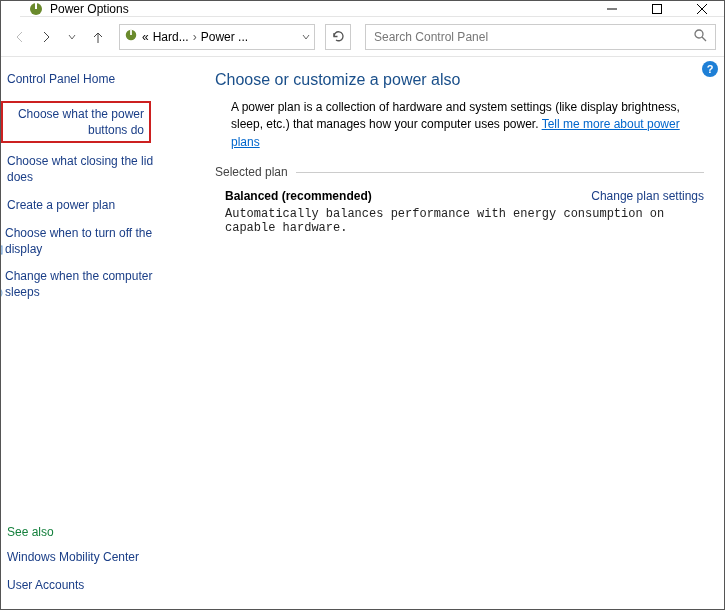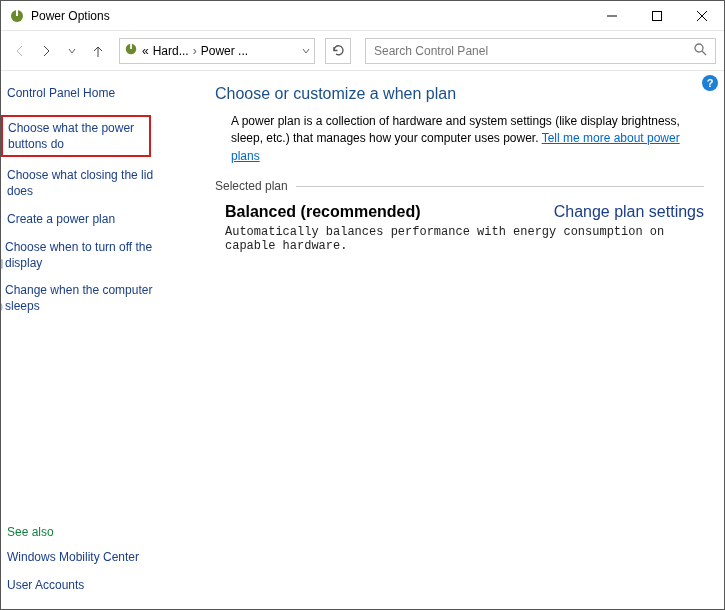--- a/index.html
+++ b/index.html
@@ -9,25 +9,26 @@
       color: #000;
       background: #fff;
       width: 725px;
       height: 610px;
       border: 1px solid #555;
       display: flex;
       flex-direction: column;
       overflow: hidden;
     }
     .titlebar {
-      height: 30px;
+      height: 16px;
       display: flex;
       align-items: center;
       padding: 0 0 0 8px;
       border-bottom: 1px solid #e5e5e5;
+      margin-left: 19px;
     }
     .title-icon { width: 16px; height: 16px; margin-right: 6px; }
     .title-text { flex: 1; font-size: 12px; }
     .win-controls { display: flex; height: 100%; }
     .win-btn { width: 45px; display: flex; align-items: center; justify-content: center; cursor: default; }
     .win-btn svg { stroke: #000; stroke-width: 1; fill: none; }
     .toolbar {
       height: 40px;
       display: flex;
       align-items: center;
@@ -88,21 +89,21 @@
       margin-bottom: 12px;
     }
     .link-with-icon { display: flex; gap: 2px; align-items: flex-end; margin-left: -18px; padding-left: 0; }
     .link-with-icon .mini-icon { width: 14px; height: 14px; flex-shrink:0; margin-top:1px;}
     .highlight-box {
       border: 2px solid #cc2020;
       padding: 3px 5px 2px 5px;
       margin: 2px 0 10px -6px;
       width: 150px;
     }
-    .highlight-box .link { margin-bottom: 0; }
+    .highlight-box .link { margin-bottom: 0; text-align: right; }
     .see-also { margin-top: auto; color: #15803d; font-size: 12px; margin-bottom: 10px;}
     .content {
       flex: 1;
       padding: 14px 20px 10px 4px;
       position: relative;
     }
     .help-icon {
       position: absolute;
       top: 4px; right: 6px;
       width: 16px; height: 16px;
@@ -123,21 +124,21 @@
     .desc .inline-link { color: #0066cc; text-decoration: underline; cursor:pointer; }
     .section-head {
       display: flex; align-items: center; gap: 8px;
       margin-bottom: 10px;
       color: #444;
       font-size: 12px;
     }
     .section-head .line { flex: 1; height: 1px; background: #ccc; }
     .plan-row {
       display: flex; justify-content: space-between;
-      font-size: 16px;
+      font-size: 12px;
       margin-bottom: 4px;
       padding-left: 10px;
     }
     .plan-row .plan-name { font-weight: bold; }
     .plan-row .plan-link { color: #1a3e87; cursor:pointer; }
     .plan-desc { font-size: 12px; padding-left: 10px; color: #222; font-family: Liberation Mono, monospace; }
     .power-svg-fill { fill: #6a8a2c; }
   </style>
 </head>
 <body>
@@ -250,21 +251,21 @@
       <a class="link" style="max-width:160px;margin-bottom:0">Change when the computer sleeps</a>
     </div>
 
     <div class="see-also">See also</div>
     <a class="link">Windows Mobility Center</a>
     <a class="link" style="margin-bottom:6px">User Accounts</a>
   </div>
 
   <div class="content">
     <div class="help-icon">?</div>
-    <h1>Choose or customize a when plan</h1>
+    <h1>Choose or customize a power also</h1>
     <p class="desc">
       <span>A power plan is a collection of hardware and system settings (like display brightness, sleep, etc.) that manages how your computer uses power. </span><span class="inline-link">Tell me more about power plans</span>
     </p>
 
     <div class="section-head">
       <span>Selected plan</span>
       <div class="line"></div>
     </div>
 
     <div class="plan-row">

